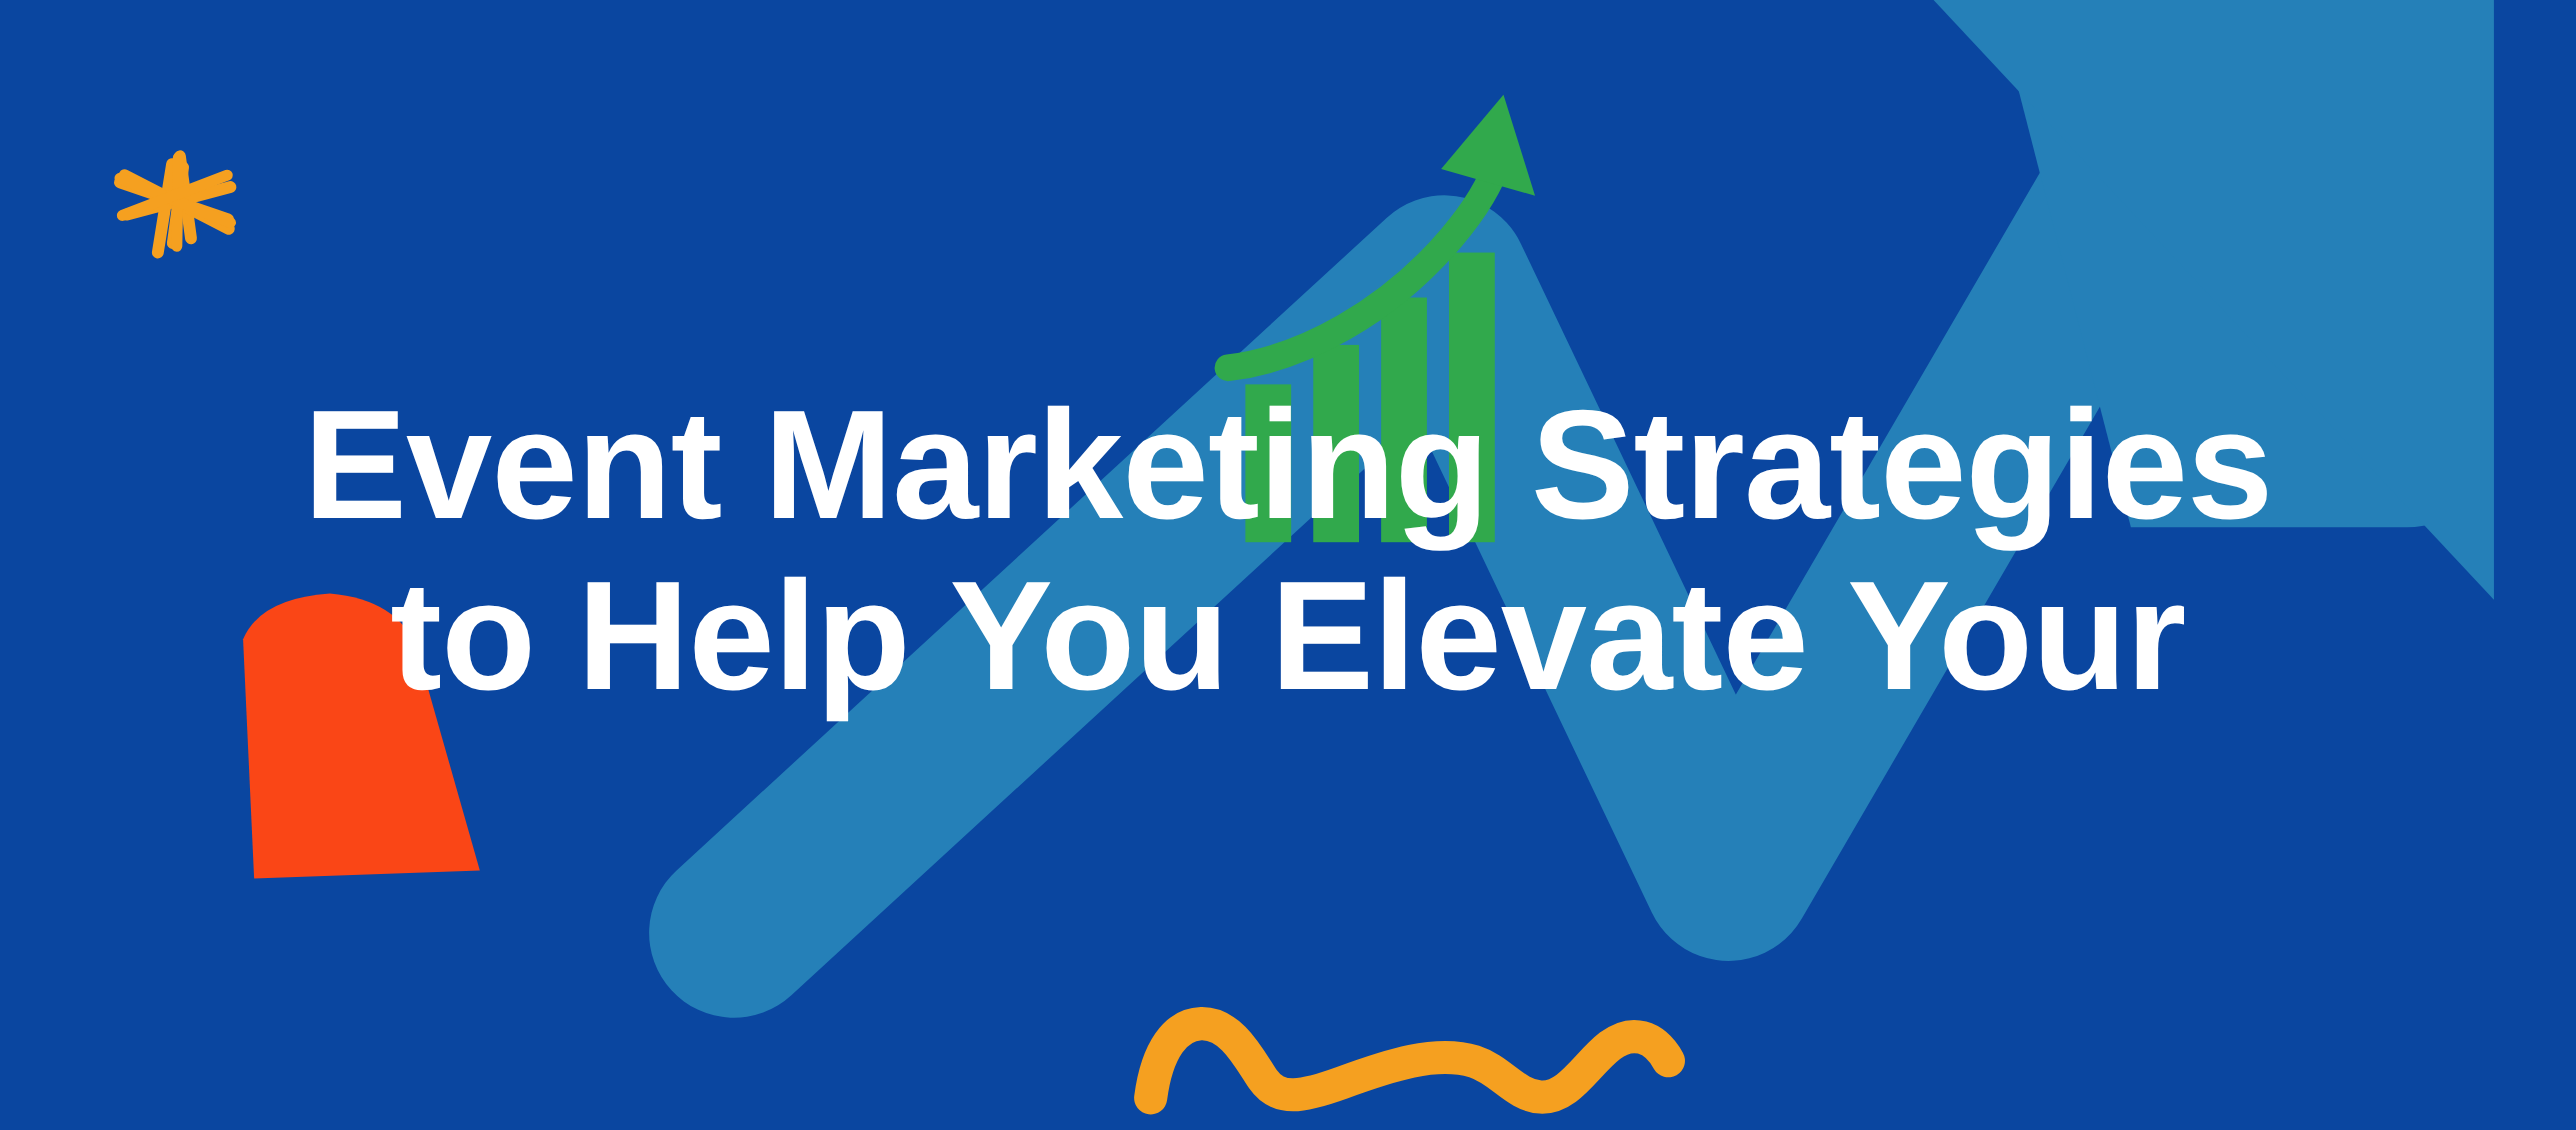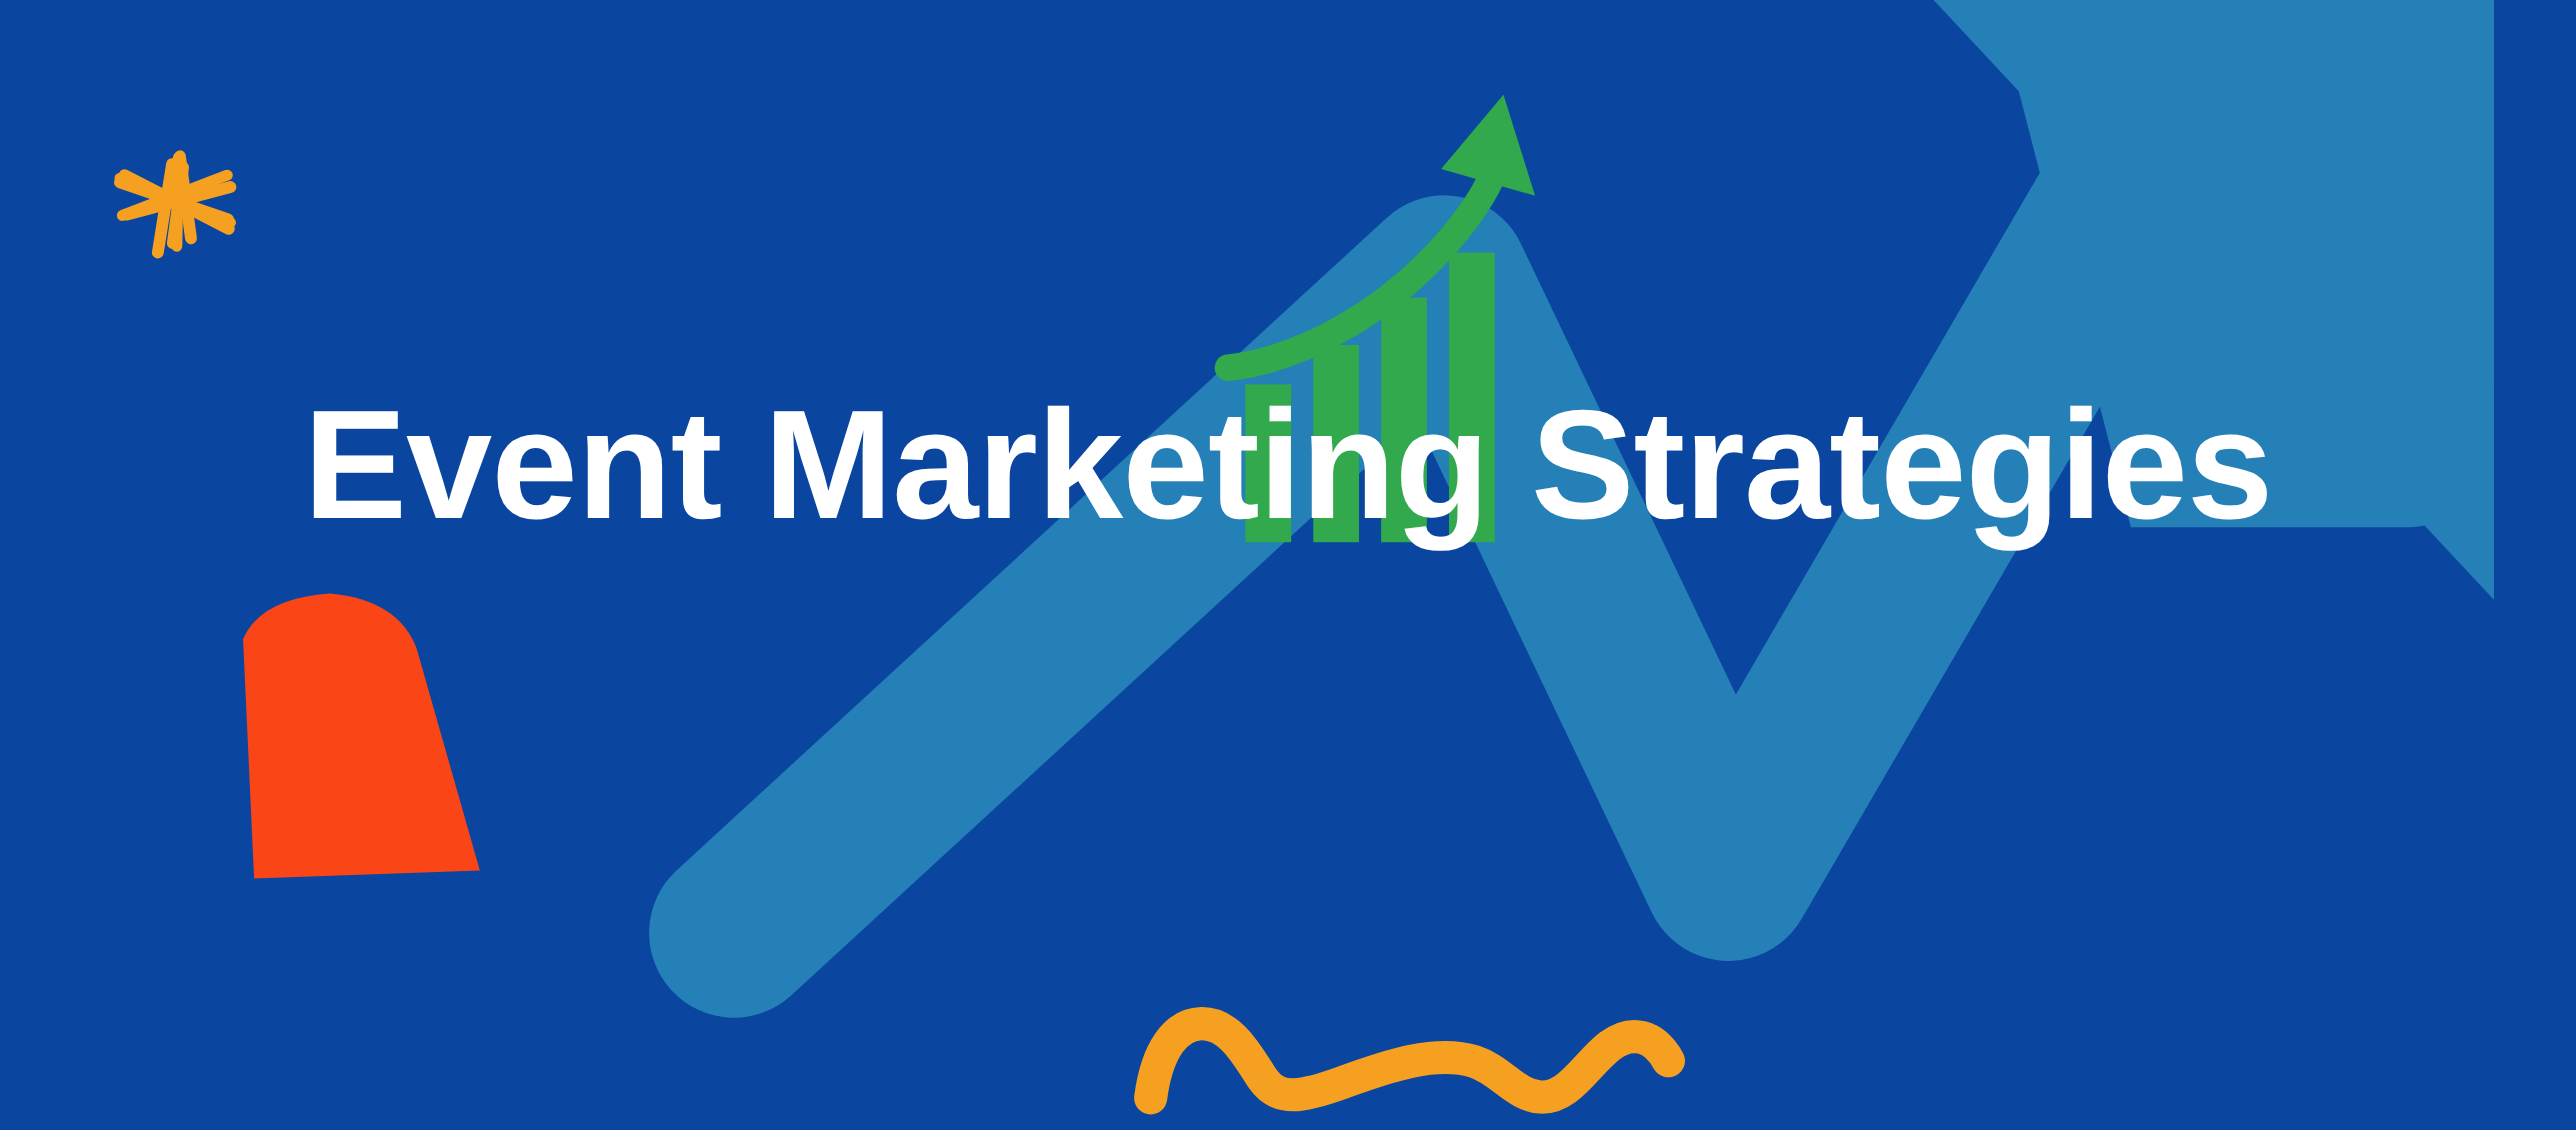--- a/index.html
+++ b/index.html
@@ -78,20 +78,21 @@
     <path d="M 322 1113
              L 308 810
              Q 330 758 418 752
              Q 505 760 528 822
              L 608 1103
              Z" fill="#fa4616"></path>
   </svg>
 
   <div id="headline">
     <div class="hl-line">Event Marketing Strategies</div>
+    <div class="hl-line">to Help You Elevate Your</div>
   </div>
 
   <svg id="fg-layer" viewBox="0 0 3264 1433" preserveAspectRatio="none" xmlns="http://www.w3.org/2000/svg">
 
     <g stroke="#f5a020" stroke-width="15" stroke-linecap="round">
       <line x1="228" y1="198" x2="242" y2="302"></line>
       <line x1="200" y1="320" x2="218" y2="208"></line>
       <line x1="152" y1="231" x2="289" y2="278"></line>
       <line x1="160" y1="272" x2="292" y2="237"></line>
       <line x1="232" y1="212" x2="219" y2="308"></line>

